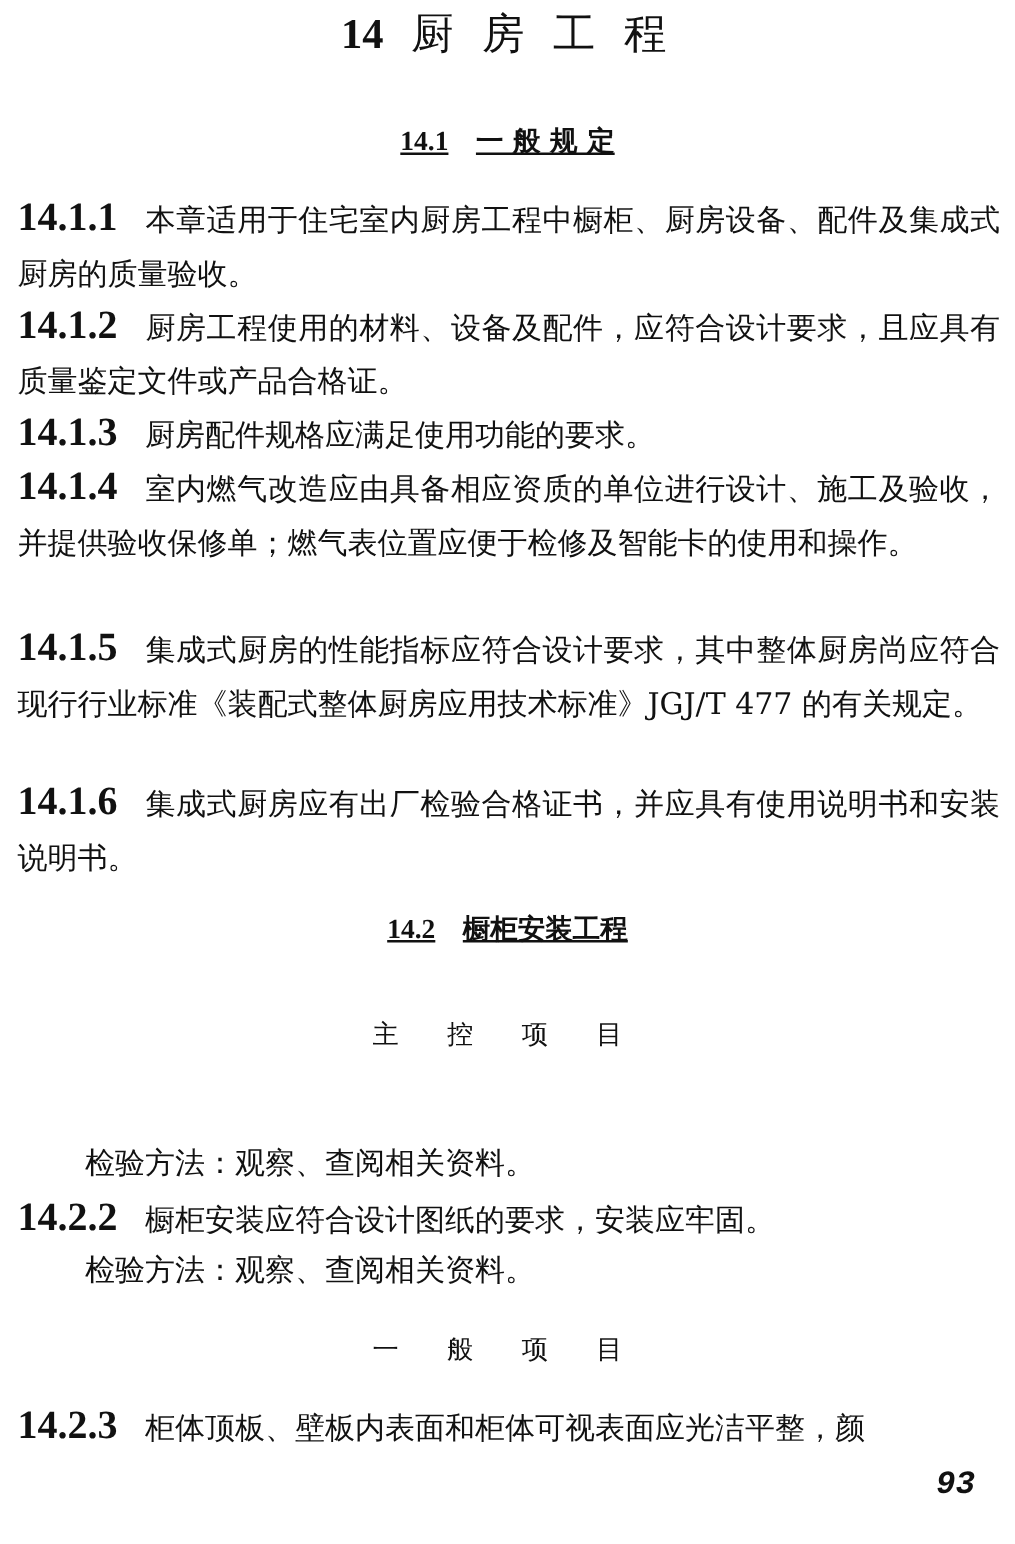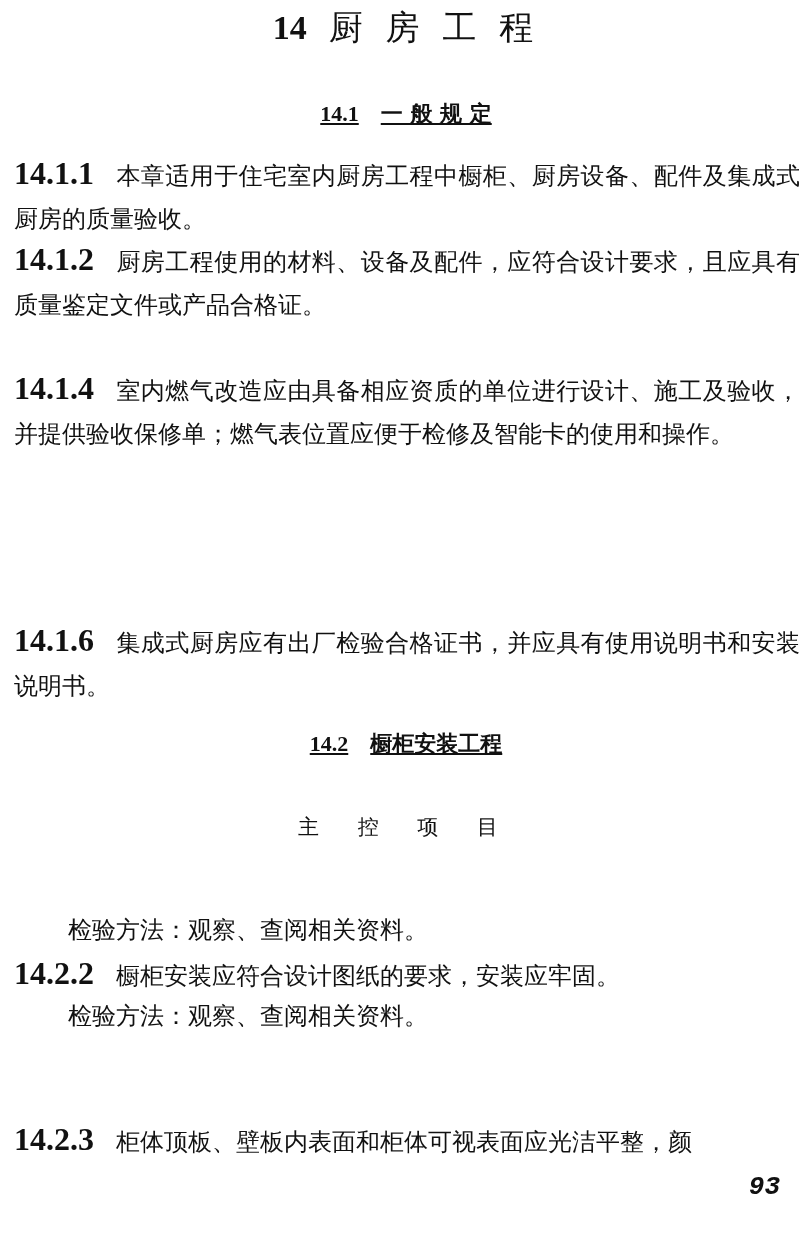--- a/index.html
+++ b/index.html
@@ -29,42 +29,49 @@
   </div>
 
   <div class="para" style="top:152px;">
     <span class="cl">14.1.1</span><span>本章适用于住宅室内厨房工程中橱柜、厨房设备、配件及集成式厨房的质量验收。</span>
   </div>
 
   <div class="para" style="top:238px;">
     <span class="cl">14.1.2</span><span>厨房工程使用的材料、设备及配件，应符合设计要求，且应具有质量鉴定文件或产品合格证。</span>
   </div>
 
+  <div class="para" style="top:324px;">
+    <span class="cl">14.1.3</span><span>厨房配件规格应满足使用功能的要求。</span>
+  </div>
 
   <div class="para" style="top:367px;">
     <span class="cl">14.1.4</span><span>室内燃气改造应由具备相应资质的单位进行设计、施工及验收，并提供验收保修单；燃气表位置应便于检修及智能卡的使用和操作。</span>
   </div>
 
+  <div class="para" style="top:496px;">
+    <span class="cl">14.1.5</span><span>集成式厨房的性能指标应符合设计要求，其中整体厨房尚应符合现行行业标准《装配式整体厨房应用技术标准》JGJ/T 477 的有关规定。</span>
+  </div>
 
   <div class="para" style="top:619px;">
     <span class="cl">14.1.6</span><span>集成式厨房应有出厂检验合格证书，并应具有使用说明书和安装说明书。</span>
   </div>
 
   <div class="section-title" style="top:728px;">
     <span class="num">14.2</span><span>橱柜安装工程</span>
   </div>
 
   <div class="sub-title" style="top:812px;">主 控 项 目</div>
 
   <div class="indent" style="top:909px;">检验方法：观察、查阅相关资料。</div>
 
   <div class="para" style="top:952px;">
     <span class="cl">14.2.2</span><span>橱柜安装应符合设计图纸的要求，安装应牢固。</span>
   </div>
   <div class="indent" style="top:995px;">检验方法：观察、查阅相关资料。</div>
 
+  <div class="sub-title" style="top:1064px;">一 般 项 目</div>
 
   <div class="para" style="top:1118px;">
     <span class="cl">14.2.3</span><span>柜体顶板、壁板内表面和柜体可视表面应光洁平整，颜</span>
   </div>
 
   <div class="page-num">93</div>
 </div>
 
 </body></html>

